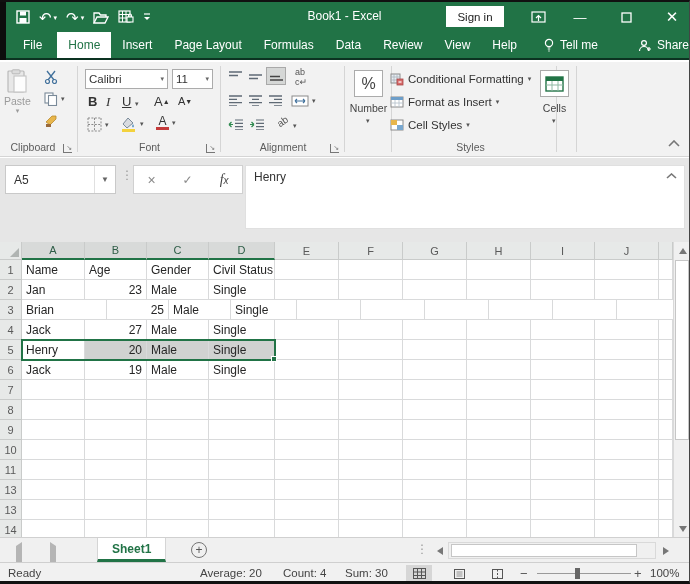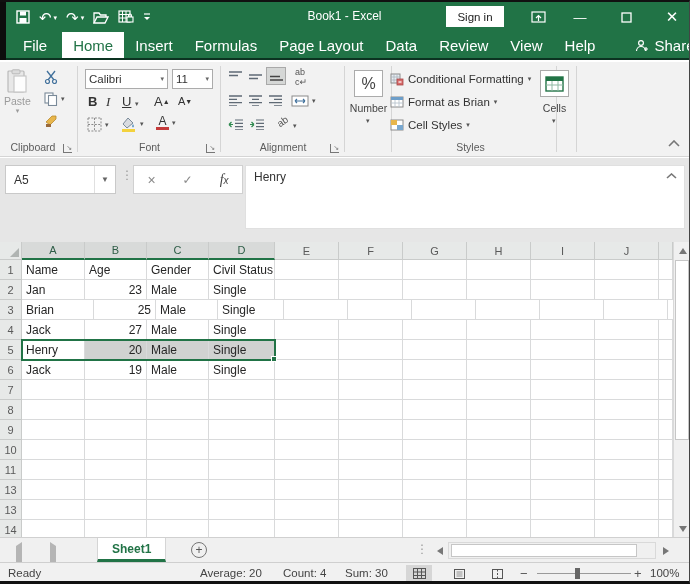--- a/index.html
+++ b/index.html
@@ -15,21 +15,21 @@
   #titlebar{position:absolute;left:0;top:0;width:100%;height:30px;background:var(--green);color:#fff;}
   #edge-left{position:absolute;left:0;top:0;width:6px;height:58px;background:#0d0d0d;z-index:9;}
   .qat{position:absolute;top:0;height:30px;display:flex;align-items:center;gap:9px;left:16px;}
   .qat .ic{display:inline-flex;align-items:center;color:#fff;font-size:15px;line-height:1;}
   .mini-arrow{font-size:7px;margin-left:2px;color:#fff;}
   #title-text{position:absolute;top:7px;left:0;width:100%;text-align:center;font-size:12px;color:#fff;}
   #signin{position:absolute;left:446px;top:4px;width:58px;height:21px;background:#fff;color:#222;font-size:11.5px;display:flex;align-items:center;justify-content:center;}
   .winbtn{position:absolute;top:0;width:28px;height:30px;display:flex;align-items:center;justify-content:center;color:#fff;font-size:13px;}
   
   #menubar{position:absolute;left:0;top:30px;width:100%;height:28px;background:var(--green);border-bottom:2px solid var(--green-dark);display:flex;align-items:stretch;}
-  .rtab{display:flex;align-items:center;padding:0 11px;color:#fff;font-size:15px;white-space:nowrap;}
+  .rtab{display:flex;align-items:center;padding:0 11px;color:#fff;font-size:12px;white-space:nowrap;}
   .rtab.first{padding:0 15px;margin-left:8px;}
   .rtab.active{background:#fff;color:var(--green);}
   .rtab .tabic{margin-right:5px;display:inline-flex;}
   
   #ribbon{position:absolute;left:0;top:60px;width:100%;height:95px;background:var(--ribbon-bg);border-bottom:1px solid var(--line);}
   .group{position:absolute;top:0;height:94px;}
   .group .gdiv{position:absolute;right:0;top:4px;bottom:4px;width:1px;background:var(--line);}
   .glabel{position:absolute;bottom:3px;left:0;right:0;text-align:center;font-size:10.5px;color:#5c5c5c;}
   .launcher{position:absolute;bottom:3px;right:6px;width:9px;height:9px;border-left:1px solid #777;border-bottom:1px solid #777;font-size:7px;color:#777;line-height:7px;text-align:right;}
   .combo{background:#fff;border:1px solid var(--box-border);height:20px;display:flex;align-items:center;font-size:11.5px;color:#333;padding:0 3px;}
@@ -142,26 +142,35 @@
         </svg>
     </span>
     <span class="winbtn" style="left:658px;font-size:15px;">✕</span>
   </div>
   <div id="edge-left"></div>
 
   <div id="menubar">
     <span class="rtab first">File</span>
     <span class="rtab active">Home</span>
     <span class="rtab">Insert</span>
+    <span class="rtab">Page Layout</span>
     <span class="rtab">Formulas</span>
-    <span class="rtab">Page Layout</span>
     <span class="rtab">Data</span>
     <span class="rtab">Review</span>
     <span class="rtab">View</span>
     <span class="rtab">Help</span>
+    <span class="rtab" style="margin-left:4px;">
+      <span class="tabic">
+        <svg width="12" height="14" viewBox="0 0 12 14">
+            <circle cx="6" cy="5" r="3.6" fill="none" stroke="#fff" stroke-width="1.2"></circle>
+            <path d="M4.5 9 H7.5 M4.8 11 H7.2 M5.3 13 H6.7" stroke="#fff" stroke-width="1.1"></path>
+          </svg>
+      </span>
+      <span>Tell me</span>
+    </span>
     <span class="rtab" style="margin-left:18px;">
       <span class="tabic">
         <svg width="14" height="13" viewBox="0 0 14 13">
             <circle cx="6" cy="4" r="2.4" fill="none" stroke="#fff" stroke-width="1.2"></circle>
             <path d="M1.5 12 a4.5 4.5 0 0 1 9 0" fill="none" stroke="#fff" stroke-width="1.2"></path>
             <path d="M11 8 v4 M9 10 h4" stroke="#fff" stroke-width="1.2"></path>
           </svg>
       </span>
       <span>Share</span>
     </span>
@@ -324,21 +333,21 @@
         <span class="car7">▾</span>
       </div>
       <div class="stylerow abs" style="left:6px;top:31px;">
         <span>
             <svg width="14" height="12" viewBox="0 0 14 12">
               <rect x="1" y="1" width="12" height="10" fill="#fff" stroke="#8a8a8a" stroke-width="1"></rect>
               <rect x="1" y="1" width="12" height="3" fill="#6d9ec9"></rect>
               <path d="M1 7 H13 M5 4 V11 M9 4 V11" stroke="#b9c4ce" stroke-width="0.9"></path>
             </svg>
           </span>
-        <span>Format as Brian</span>
+        <span>Format as Insert</span>
         <span class="car7">▾</span>
       </div>
       <div class="stylerow abs" style="left:6px;top:54px;">
         <span>
             <svg width="14" height="12" viewBox="0 0 14 12">
               <rect x="1" y="1" width="12" height="10" fill="#fff" stroke="#8a8a8a" stroke-width="1"></rect>
               <rect x="1" y="1" width="6" height="5" fill="#e7b64c"></rect>
               <rect x="7" y="6" width="6" height="5" fill="#79a8d0"></rect>
             </svg>
           </span>
@@ -430,21 +439,21 @@
           <div class="cell" style="width: 64px;"></div>
           <div class="cell" style="width: 64px;"></div>
           <div class="cell" style="width: 64px;"></div>
           <div class="cell" style="width: 64px;"></div>
           <div class="cell" style="width: 64px;"></div>
           <div class="cell" style="width: 64px;"></div>
           <div class="cell" style="width: 14px;"></div>
         </div>
         <div class="grow" style="top: 58px;">
           <div class="rh">3</div>
-          <div class="cell" style="width: 72px;">Brian</div>
+          <div class="cell" style="width: 85px;">Brian</div>
           <div class="cell num" style="width: 62px;">25</div>
           <div class="cell" style="width: 62px;">Male</div>
           <div class="cell" style="width: 66px;">Single</div>
           <div class="cell" style="width: 64px;"></div>
           <div class="cell" style="width: 64px;"></div>
           <div class="cell" style="width: 64px;"></div>
           <div class="cell" style="width: 64px;"></div>
           <div class="cell" style="width: 64px;"></div>
           <div class="cell" style="width: 64px;"></div>
           <div class="cell" style="width: 14px;"></div>

